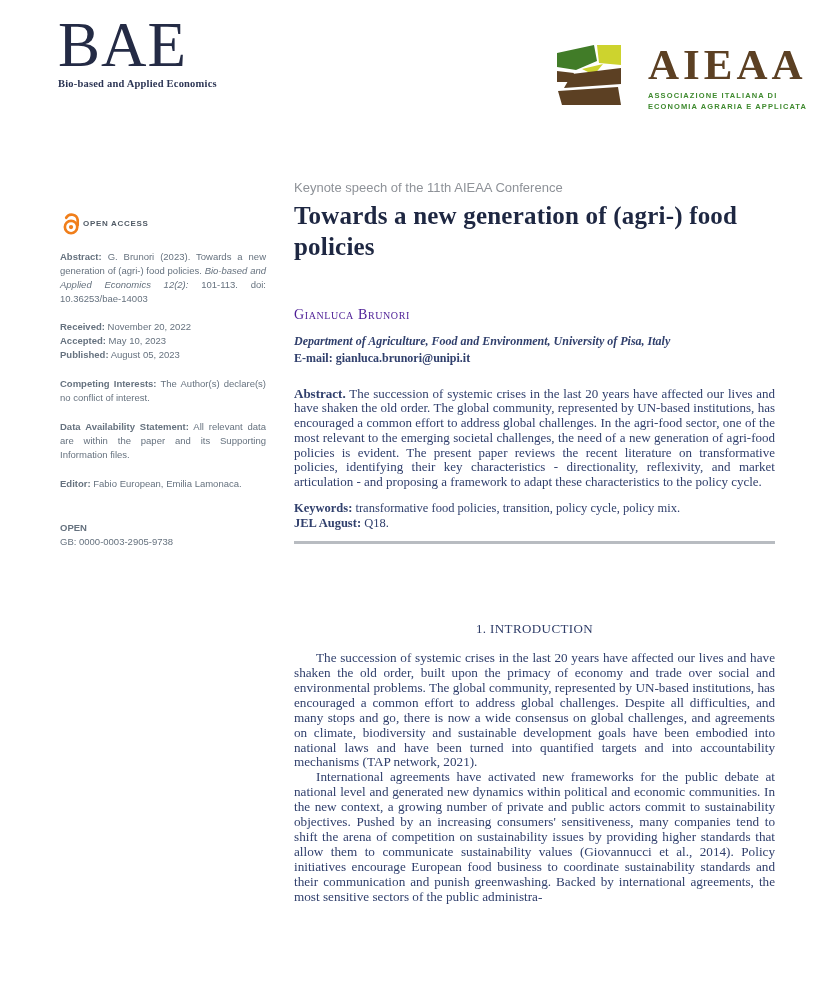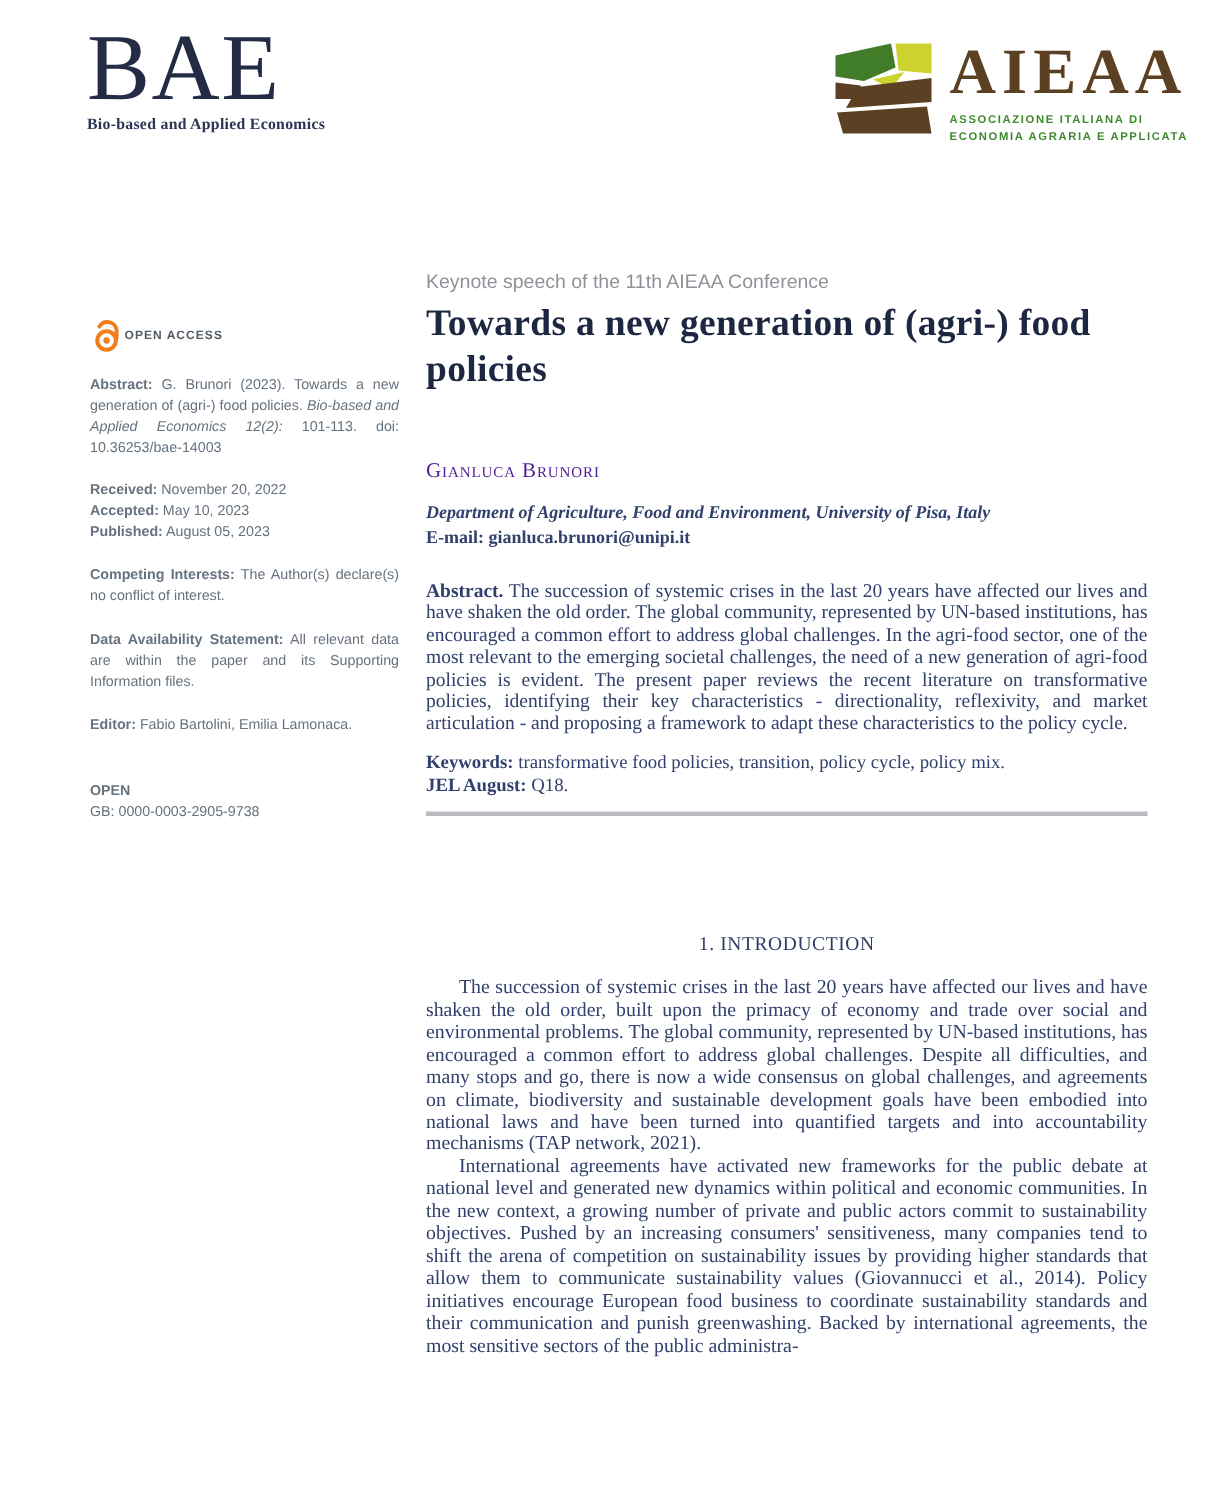--- a/index.html
+++ b/index.html
@@ -12,21 +12,21 @@
   .bae-logo { position:absolute; left:58px; top:14px; }
   .bae-acronym {
     font-family:"Liberation Serif", serif; font-size:63px; line-height:1;
     color:#242b45; letter-spacing:1px;
   }
   .bae-sub {
     font-family:"Liberation Serif", serif; font-size:10.5px; font-weight:bold;
     color:#2c3554; margin-top:1px; letter-spacing:0.2px;
   }
 
-  .aieaa-logo { position:absolute; left:556px; top:28px; display:flex; gap:11px; align-items:flex-start; }
+  .aieaa-logo { position:absolute; left:556px; top:44px; display:flex; gap:26px; align-items:flex-start; }
   .aieaa-emblem { width:66px; height:62px; flex:0 0 auto; }
   .aieaa-name {
     font-family:"Liberation Serif", serif; font-size:43px; font-weight:bold;
     color:#5c4023; letter-spacing:4px; line-height:0.9; margin-top:2px;
   }
   .aieaa-sub {
     font-family:"Liberation Sans", sans-serif; font-size:7.5px; font-weight:bold;
     color:#3f8a2f; letter-spacing:1.1px; line-height:1.5; margin-top:5px;
   }
 
@@ -39,21 +39,21 @@
   .oa-row { display:flex; align-items:center; gap:0; }
   .oa-icon { width:23px; height:23px; }
   .oa-label { font-size:8px; font-weight:bold; letter-spacing:0.7px; color:#515b66; }
   .side-block { margin-top:15px; text-align:justify; }
   .side-block.tight { margin-top:14px; }
   .side-label { font-weight:bold; }
   .it { font-style:italic; }
   .orcid-block { margin-top:30px; }
 
   
-  .main { position:absolute; left:284px; top:180px; width:481px; color:#31406d; }
+  .main { position:absolute; left:294px; top:180px; width:481px; color:#31406d; }
   .kicker { font-family:"Liberation Sans", sans-serif; font-size:13px; color:#8e9298; }
   .title {
     margin-top:5px; font-size:25px; font-weight:bold; line-height:1.25;
     color:#1e2742; letter-spacing:0.2px;
   }
   .author {
     margin-top:44px; font-variant:small-caps; font-size:14px; color:#4c1d95;
     letter-spacing:0.6px;
   }
   .affil { margin-top:11px; font-style:italic; font-weight:bold; font-size:12px; }
@@ -138,21 +138,21 @@
       <span>The Author(s) declare(s) no conflict of interest.</span>
     </div>
 
     <div class="side-block">
       <span class="side-label">Data Availability Statement:</span>
       <span>All relevant data are within the paper and its Supporting Information files.</span>
     </div>
 
     <div class="side-block">
       <span class="side-label">Editor:</span>
-      <span>Fabio Bartolini, Emilia Lamonaca.</span>
+      <span>Fabio European, Emilia Lamonaca.</span>
     </div>
 
     <div class="side-block orcid-block">
       <div class="side-label">OPEN</div>
       <div>GB: 0000-0003-2905-9738</div>
     </div>
 
   </div>
 
   <div class="main">

